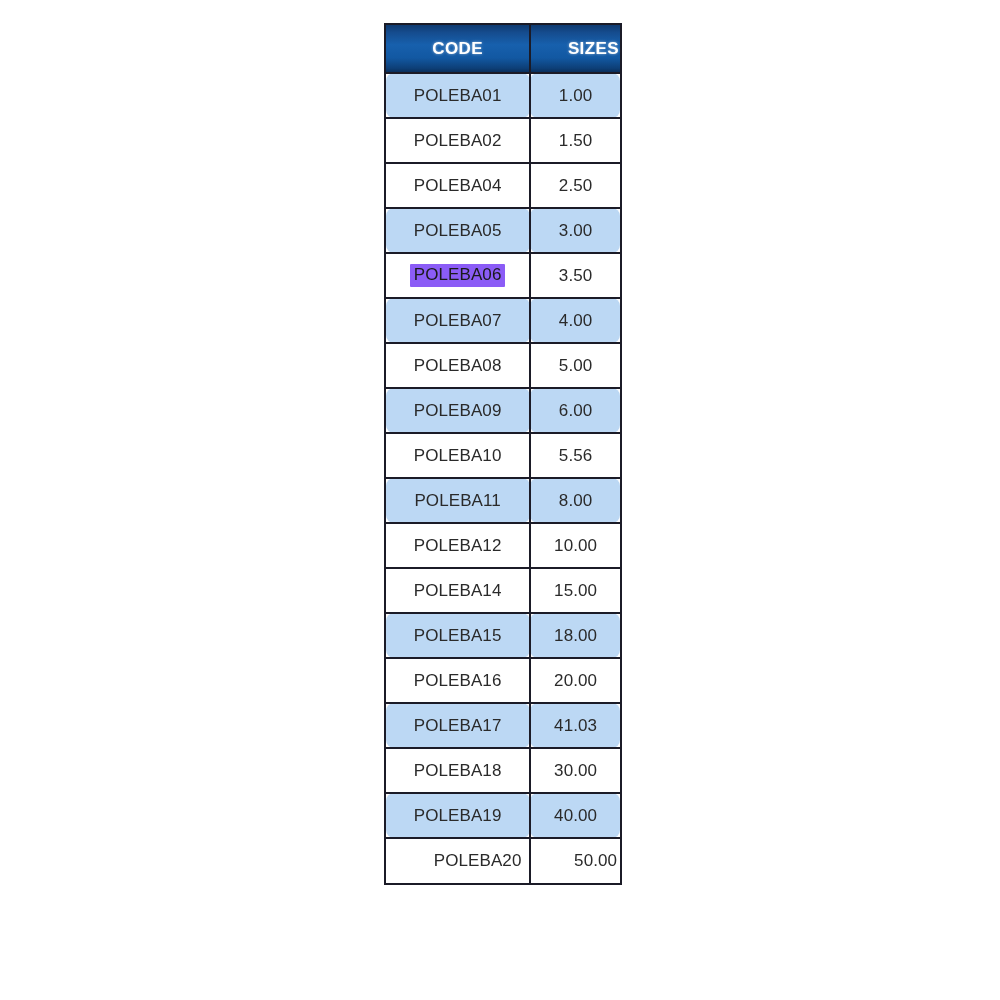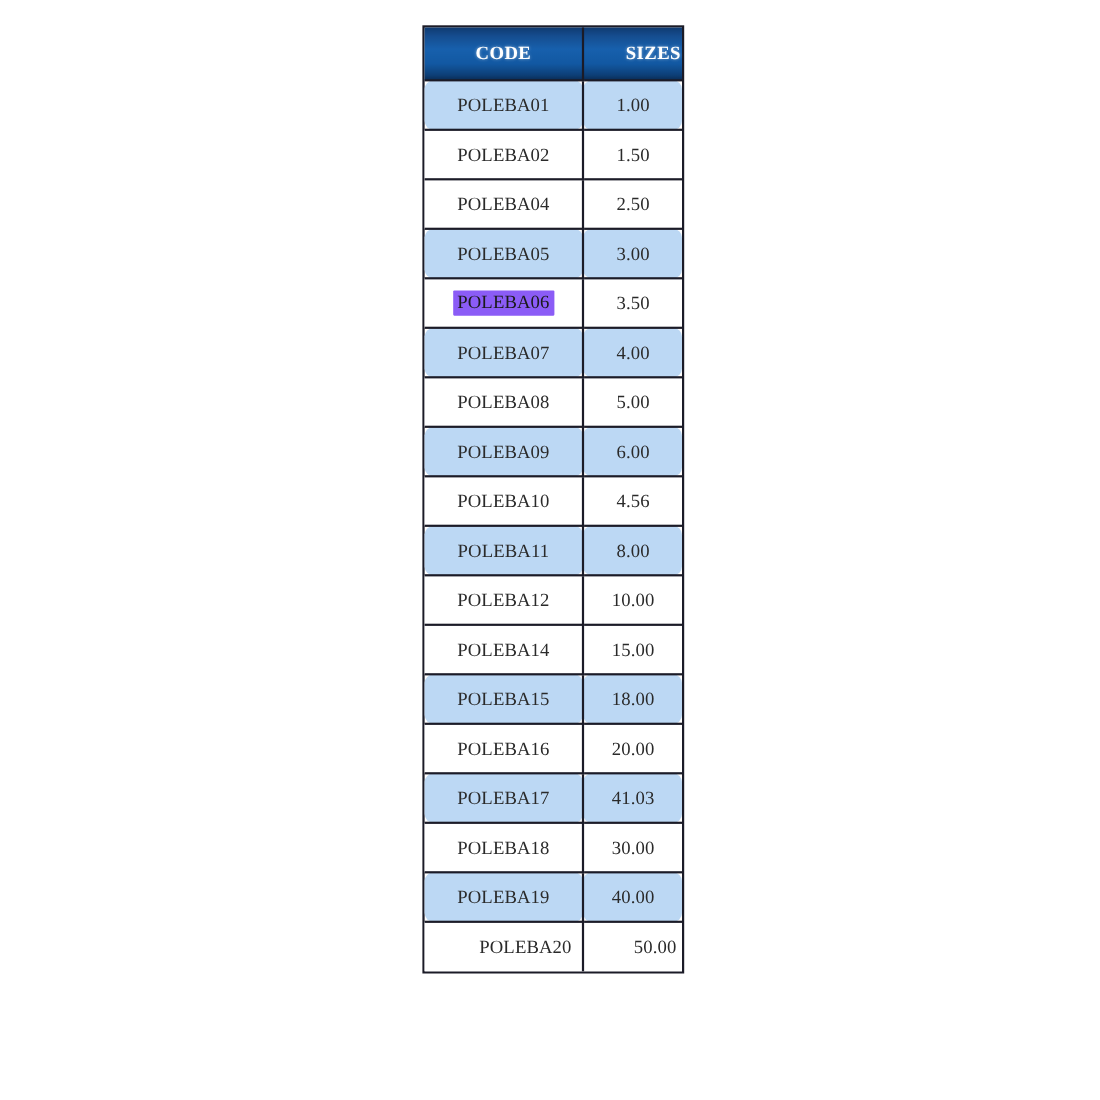--- a/index.html
+++ b/index.html
@@ -21,21 +21,20 @@
 
   
   .table-wrap {
     position: absolute;
     left: 384px;
     top: 23px;
     width: 238px;
     border: 2px solid #1b1b27;
     box-sizing: border-box;
     background: #ffffff;
-    font-family: Liberation Serif, serif;
   }
 
   table.size-table {
     border-collapse: collapse;
     width: 100%;
     table-layout: fixed;
   }
 
   
   thead th {
@@ -132,21 +131,21 @@
           <tr class="">
             <td>POLEBA08</td>
             <td>5.00</td>
           </tr>
           <tr class="shaded">
             <td>POLEBA09</td>
             <td>6.00</td>
           </tr>
           <tr class="">
             <td>POLEBA10</td>
-            <td>4.56</td>
+            <td>5.56</td>
           </tr>
           <tr class="shaded">
             <td>POLEBA11</td>
             <td>8.00</td>
           </tr>
           <tr class="">
             <td>POLEBA12</td>
             <td>10.00</td>
           </tr>
           <tr class="">

